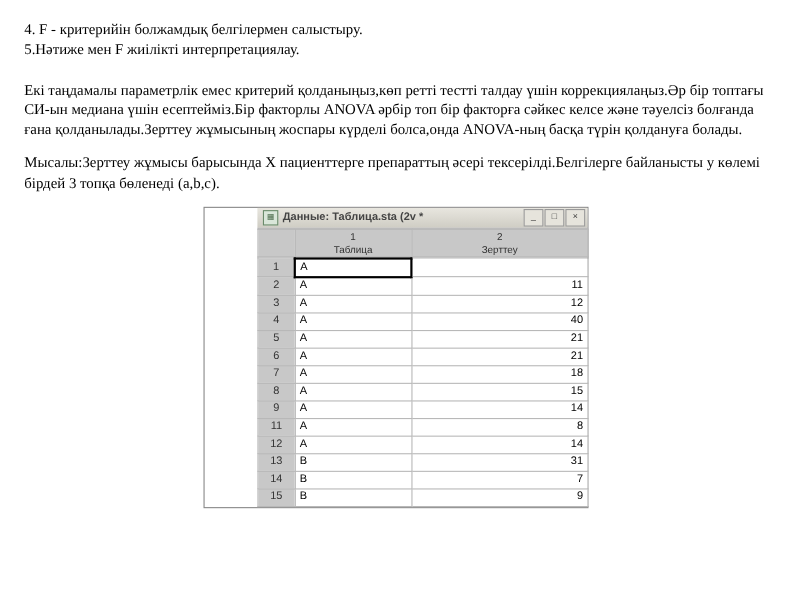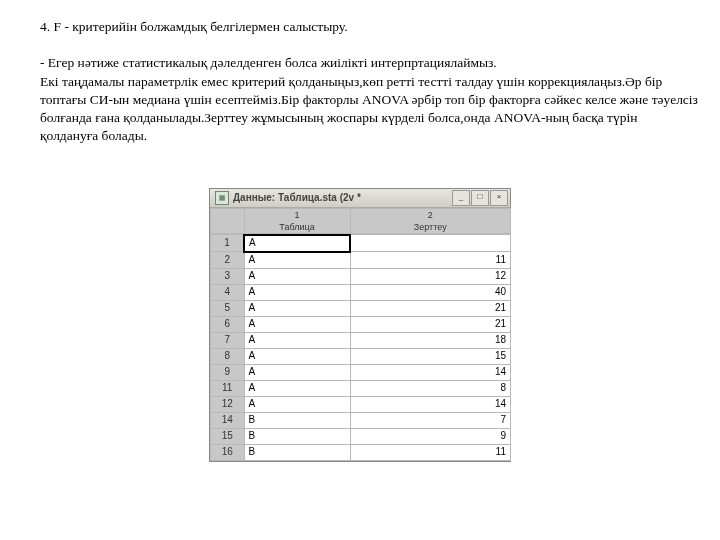--- a/index.html
+++ b/index.html
@@ -8,33 +8,33 @@
       font-family: Georgia, 'Times New Roman', serif;
       font-size: 13.5px;
       line-height: 1.35;
       color: #000;
       background: #fff;
       width: 720px;
       box-sizing: border-box;
     }
     .text-block {
       margin-bottom: 12px;
-      margin-left: 18px;
     }
     .screenshot-wrap {
       display: flex;
       justify-content: center;
       margin-top: 8px;
     }
     .window {
       width: 300px;
       border: 1px solid #888;
       background: #fff;
       font-family: Arial, sans-serif;
       font-size: 10px;
+      padding-left: 48px;
     }
     .titlebar {
       display: flex;
       align-items: center;
       justify-content: space-between;
       height: 18px;
       background: linear-gradient(to bottom, #e8e6df, #cfcdc4);
       border-bottom: 1px solid #aaa;
       padding: 0 2px;
     }
@@ -115,27 +115,27 @@
     .sel-cell {
       background: #fff;
       border: 2px solid #000 !important;
     }
   </style>
 </head>
 <body>
 
 <div class="text-block">
   <span>4. F - критерийін болжамдық белгілермен салыстыру.</span><br>
+  <span>5.Нәтиже мен F жиілікті интерпретациялау.</span><br>
   <br>
-  <span>-   Егер нәтиже статистикалық дәлелденген болса жиілікті интерпртациялаймыз.</span><br>
   <span>Екі таңдамалы параметрлік емес критерий қолданыңыз,көп ретті тестті талдау үшін коррекциялаңыз.Әр бір топтағы  СИ-ын медиана үшін есептейміз.Бір факторлы ANOVA әрбір топ бір факторға сәйкес келсе және тәуелсіз болғанда ғана қолданылады.Зерттеу жұмысының жоспары күрделі болса,онда ANOVA-ның басқа түрін қолдануға болады.</span>
 </div>
 
 <div class="text-block">
-  <br>
+  <span>Мысалы:Зерттеу жұмысы барысында Х пациенттерге препараттың әсері тексерілді.Белгілерге байланысты  у көлемі бірдей 3 топқа бөленеді (a,b,c).</span><br>
 </div>
 
 <div class="screenshot-wrap">
   <div class="window">
     <div class="titlebar">
       <div class="titlebar-left">
         <div class="win-icon">▦</div>
         <span class="titlebar-title">Данные: Таблица.sta (2v *</span>
       </div>
       <div class="titlebar-controls">
@@ -208,29 +208,29 @@
           <div class="grid-cell rowhead">11</div>
           <div class="grid-cell col1">A</div>
           <div class="grid-cell col2">8</div>
         </div>
         <div class="grid-row">
           <div class="grid-cell rowhead">12</div>
           <div class="grid-cell col1">A</div>
           <div class="grid-cell col2">14</div>
         </div>
         <div class="grid-row">
+          <div class="grid-cell rowhead">13</div>
+          <div class="grid-cell col1">B</div>
+          <div class="grid-cell col2">31</div>
+        </div>
+        <div class="grid-row">
           <div class="grid-cell rowhead">14</div>
           <div class="grid-cell col1">B</div>
           <div class="grid-cell col2">7</div>
         </div>
         <div class="grid-row">
           <div class="grid-cell rowhead">15</div>
           <div class="grid-cell col1">B</div>
           <div class="grid-cell col2">9</div>
         </div>
-        <div class="grid-row">
-          <div class="grid-cell rowhead">16</div>
-          <div class="grid-cell col1">B</div>
-          <div class="grid-cell col2">11</div>
-        </div>
       </div>
   </div>
 </div>
 
 </body></html>

